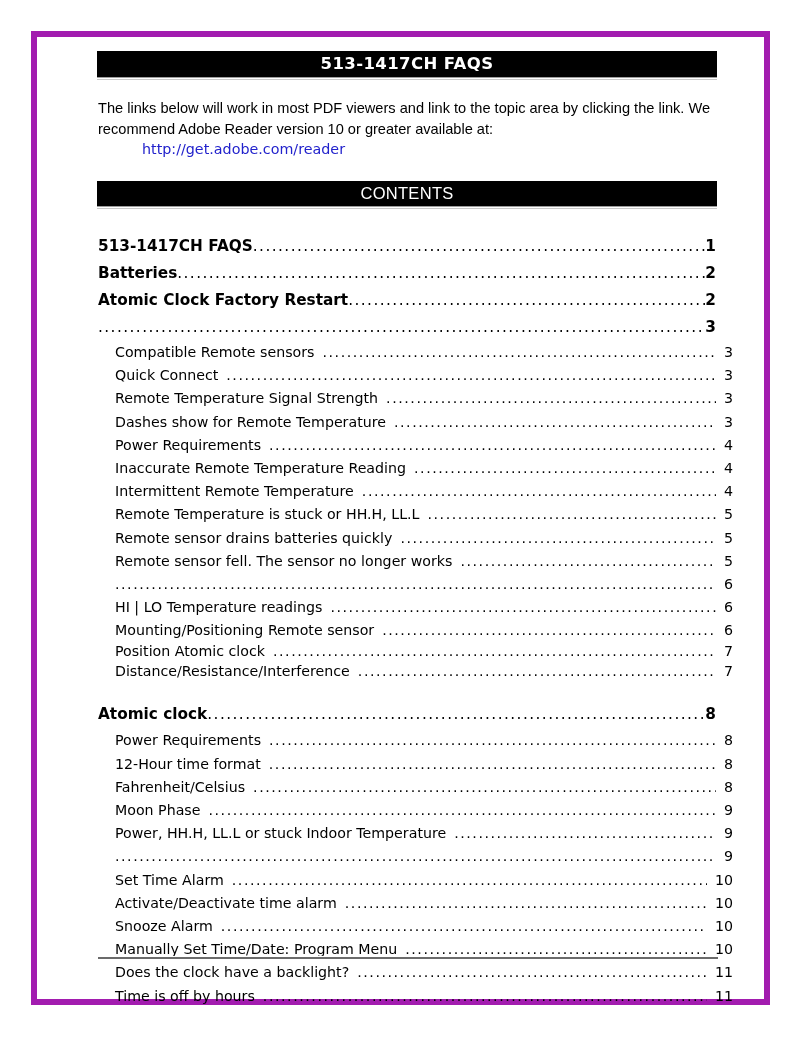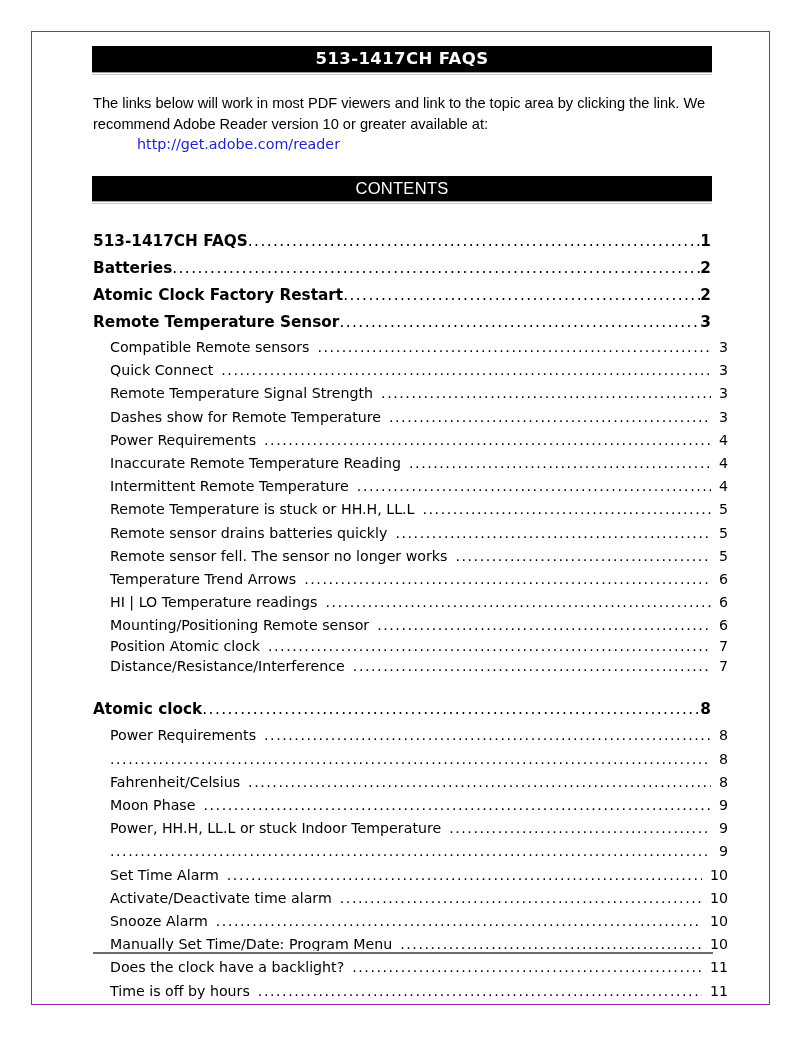--- a/index.html
+++ b/index.html
@@ -13,21 +13,21 @@
     font-family: "DejaVu Sans", sans-serif;
     overflow: hidden;
   }
 
   #page {
     position: absolute;
     left: 31px;
     top: 31px;
     width: 739px;
     height: 974px;
-    border: 1px solid #a21caf;
+    border: 6px solid #a21caf;
     box-sizing: border-box;
     background: #ffffff;
   }
 
   #content {
     position: absolute;
     left: 61px;   
     top: 14px;
     width: 618px; 
   }
@@ -226,21 +226,20 @@
           <span class="toc-label">Batteries</span>
           <span class="toc-dots"></span>
           <span class="toc-page">2</span>
         </div>
         <div class="toc-row lvl1">
           <span class="toc-label">Atomic Clock Factory Restart</span>
           <span class="toc-dots"></span>
           <span class="toc-page">2</span>
         </div>
         <div class="toc-row lvl1">
-          <span class="toc-label">Remote Temperature Sensor</span>
           <span class="toc-dots"></span>
           <span class="toc-page">3</span>
         </div>
         <div class="toc-row lvl2">
           <span class="toc-label">Compatible Remote sensors</span>
           <span class="toc-dots"></span>
           <span class="toc-page">3</span>
         </div>
         <div class="toc-row lvl2">
           <span class="toc-label">Quick Connect</span>
@@ -281,21 +280,20 @@
           <span class="toc-label">Remote sensor drains batteries quickly</span>
           <span class="toc-dots"></span>
           <span class="toc-page">5</span>
         </div>
         <div class="toc-row lvl2">
           <span class="toc-label">Remote sensor fell. The sensor no longer works</span>
           <span class="toc-dots"></span>
           <span class="toc-page">5</span>
         </div>
         <div class="toc-row lvl2">
-          <span class="toc-label">Temperature Trend Arrows</span>
           <span class="toc-dots"></span>
           <span class="toc-page">6</span>
         </div>
         <div class="toc-row lvl2">
           <span class="toc-label">HI | LO Temperature readings</span>
           <span class="toc-dots"></span>
           <span class="toc-page">6</span>
         </div>
         <div class="toc-row lvl2">
           <span class="toc-label">Mounting/Positioning Remote sensor</span>
@@ -316,20 +314,21 @@
           <span class="toc-label">Atomic clock</span>
           <span class="toc-dots"></span>
           <span class="toc-page">8</span>
         </div>
         <div class="toc-row lvl2 gap-after">
           <span class="toc-label">Power Requirements</span>
           <span class="toc-dots"></span>
           <span class="toc-page">8</span>
         </div>
         <div class="toc-row lvl2">
+          <span class="toc-label">12-Hour time format</span>
           <span class="toc-dots"></span>
           <span class="toc-page">8</span>
         </div>
         <div class="toc-row lvl2">
           <span class="toc-label">Fahrenheit/Celsius</span>
           <span class="toc-dots"></span>
           <span class="toc-page">8</span>
         </div>
         <div class="toc-row lvl2">
           <span class="toc-label">Moon Phase</span>

